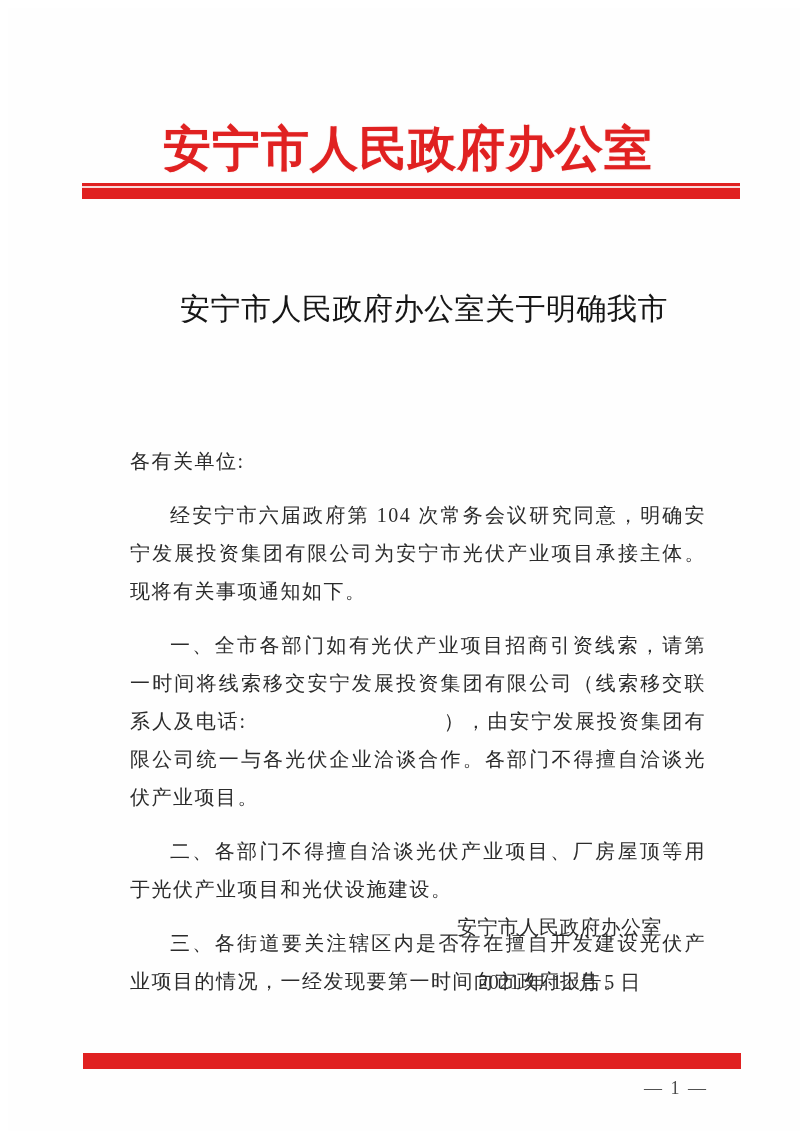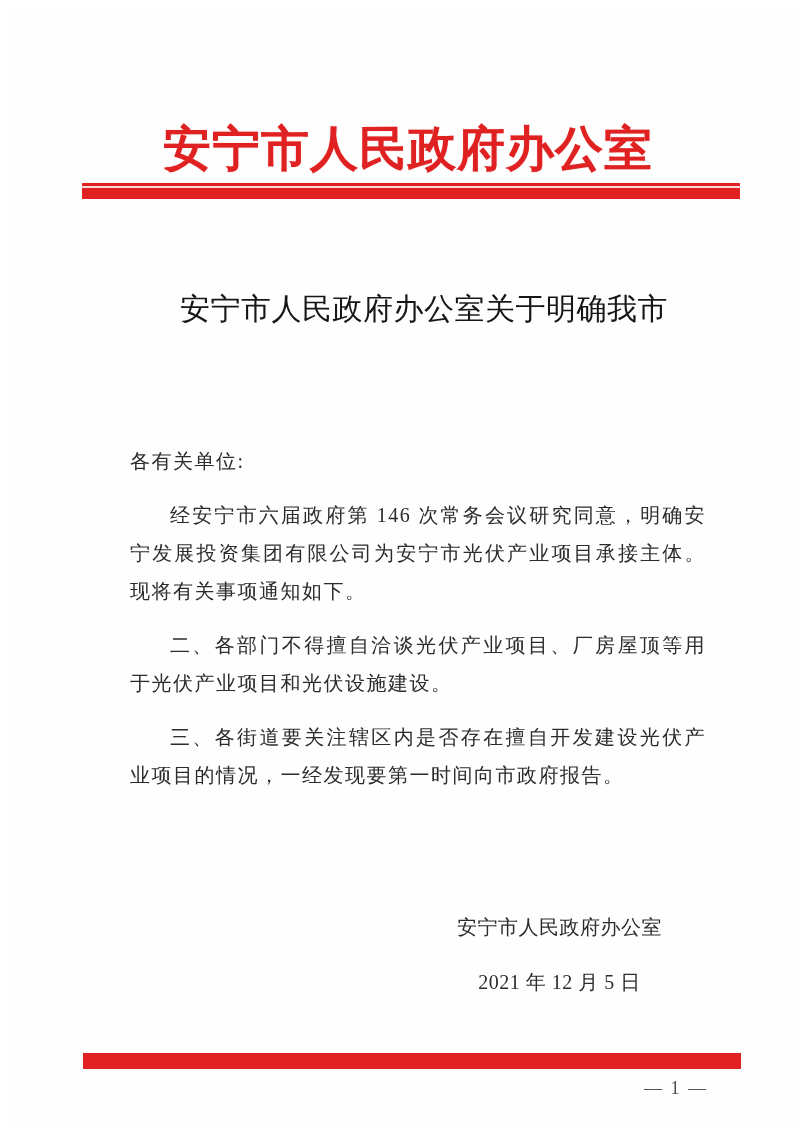--- a/index.html
+++ b/index.html
@@ -82,21 +82,22 @@
   <div class="doc-header">安宁市人民政府办公室</div>
 
   <div class="header-rule"></div>
 
   <div class="doc-title">
     <div>安宁市人民政府办公室关于明确我市</div>
   </div>
 
   <div class="doc-body">
     <p>各有关单位:</p>
-    <p class="indent">经安宁市六届政府第 146 次常务会议研究同意，明确安宁发展投资集团有限公司为安宁市光伏产业项目承接主体。现将有关事项通知如下。</p>
+    <p class="indent">经安宁市六届政府第 104 次常务会议研究同意，明确安宁发展投资集团有限公司为安宁市光伏产业项目承接主体。现将有关事项通知如下。</p>
+    <p class="indent">一、全市各部门如有光伏产业项目招商引资线索，请第一时间将线索移交安宁发展投资集团有限公司（线索移交联系人及电话:　　　　　　　　　），由安宁发展投资集团有限公司统一与各光伏企业洽谈合作。各部门不得擅自洽谈光伏产业项目。</p>
     <p class="indent">二、各部门不得擅自洽谈光伏产业项目、厂房屋顶等用于光伏产业项目和光伏设施建设。</p>
     <p class="indent">三、各街道要关注辖区内是否存在擅自开发建设光伏产业项目的情况，一经发现要第一时间向市政府报告。</p>
   </div>
 
   <div class="signature">
     <div>安宁市人民政府办公室</div>
     <div>2021 年 12 月 5 日</div>
   </div>
 
   <div class="footer-rule"></div>

